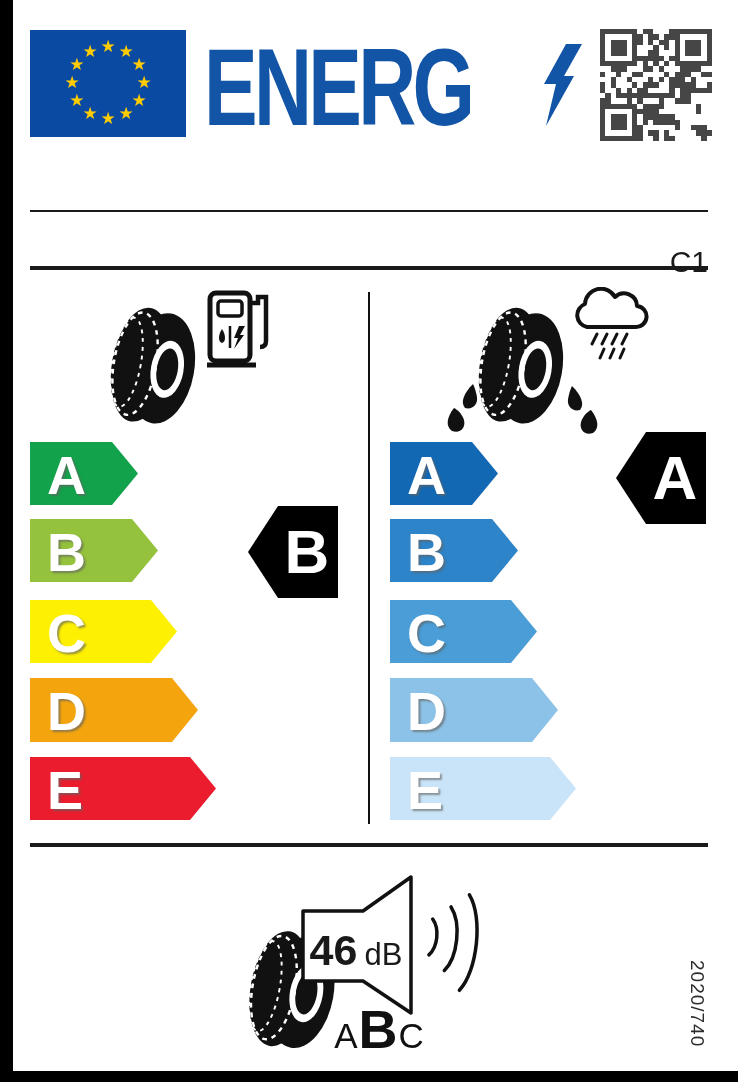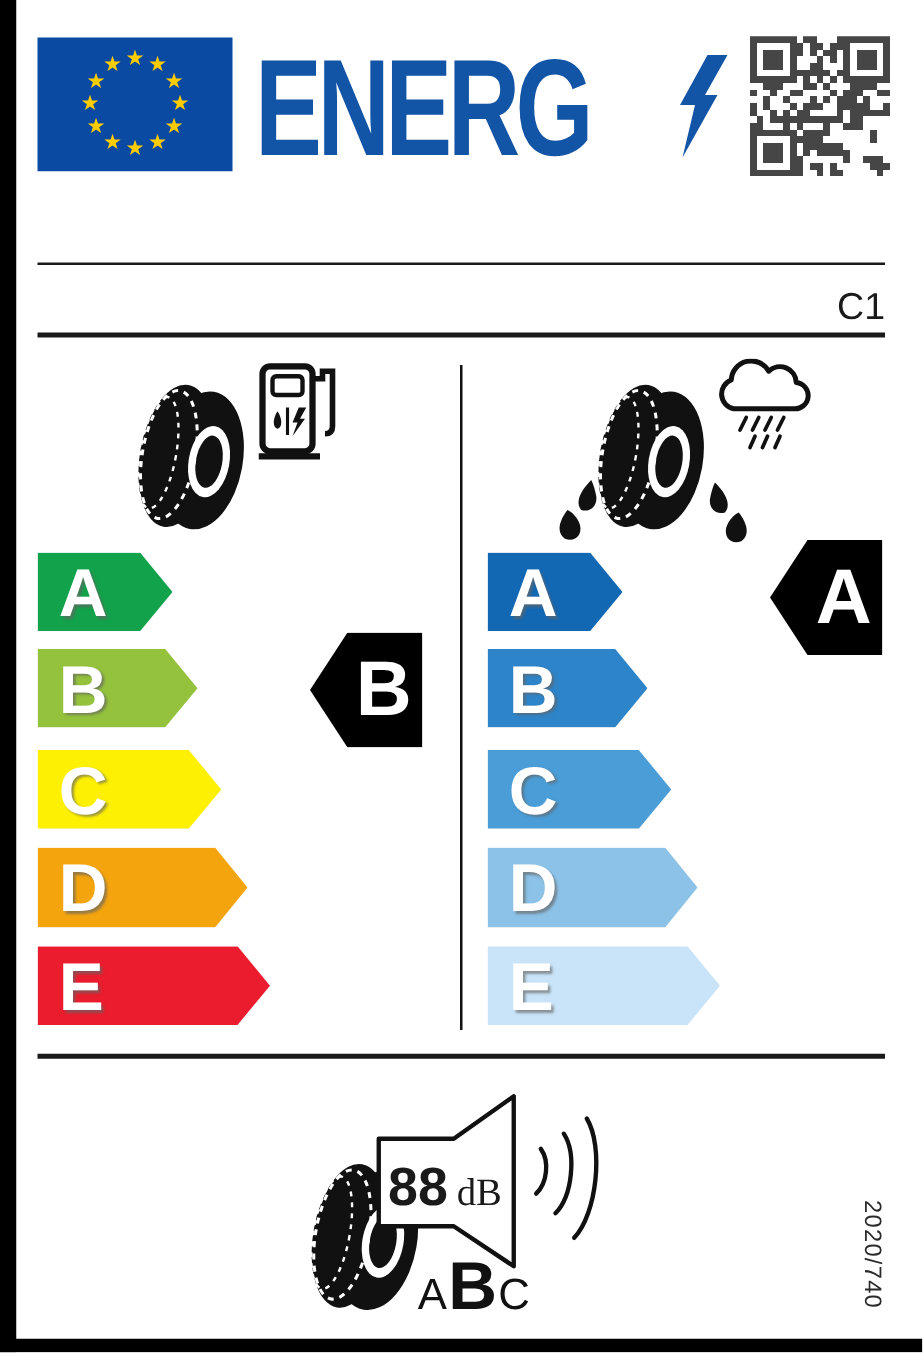--- a/index.html
+++ b/index.html
@@ -18,21 +18,21 @@
          color:#1254a6;letter-spacing:-5px;transform:scaleX(0.73);transform-origin:left center;white-space:nowrap;}
   .bolt-svg{left:544px;top:44px;width:38px;height:82px;}
   .qr{left:600px;top:29px;width:112px;height:112px;}
   .supplier{left:30px;top:167px;font-size:31px;font-weight:bold;letter-spacing:0.5px;}
   .model{right:30px;top:165px;font-size:32px;text-align:right;}
   .rule{background:#1a1a1a;}
   .rule-thin{left:30px;top:210px;width:678px;height:2px;}
   .rule-top{left:30px;top:266px;width:678px;height:4px;}
   .rule-mid{left:30px;top:843px;width:678px;height:4px;}
   .tire-size{left:30px;top:221px;font-size:40px;}
-  .tire-class{right:30px;top:229px;font-size:30px;}
+  .tire-class{right:30px;top:245px;font-size:30px;}
   
   .divider-v{left:368px;top:292px;width:2px;height:532px;background:#111;}
   .grade-arrow{position:absolute;filter:drop-shadow(1px 1px 1px rgba(110,110,110,0.55));}
   .grade-letter{display:block;color:#fff;font-weight:bold;font-size:54px;padding-left:17px;
                 text-shadow:2px 2px 2px rgba(100,100,100,0.65);}
   .indicator{position:absolute;width:90px;height:92px;background:#000;
              clip-path:polygon(0% 50%,30px 0%,100% 0%,100% 100%,30px 100%);}
   .indicator span{display:block;line-height:92px;padding-left:28px;text-align:center;
                   color:#fff;font-weight:bold;font-size:62px;}
   .ind-fuel{left:248px;top:506px;}
@@ -42,21 +42,21 @@
   .pump{left:206px;top:289px;width:64px;height:88px;}
   .tire-wet{left:474px;top:303px;width:96px;height:128px;}
   .cloud{left:563px;top:287px;width:92px;height:76px;}
   .splash-l{left:443px;top:382px;width:40px;height:52px;}
   .splash-r{left:562px;top:384px;width:40px;height:52px;transform:scaleX(-1);}
   
   .tire-noise{left:244px;top:928px;width:98px;height:126px;}
   .speaker{left:298px;top:874px;width:118px;height:142px;}
   .db-text{left:303px;top:926px;width:106px;display:flex;justify-content:center;align-items:baseline;gap:7px;}
   .db-value{font-size:43px;font-weight:bold;}
-  .db-unit{font-size:31px;font-family:Liberation Serif, serif;}
+  .db-unit{font-size:31px;}
   .waves{left:425px;top:886px;width:68px;height:120px;transform:rotate(6deg);}
   .noise-classes{left:336px;top:998px;width:86px;height:58px;display:flex;align-items:baseline;justify-content:center;gap:1px;color:#111;}
   .noise-class{font-size:35px;}
   .noise-class.active{font-size:54px;font-weight:bold;}
   .regulation{left:686px;top:960px;height:104px;writing-mode:vertical-rl;
               font-size:19px;letter-spacing:1px;color:#2b2b2b;}
 </style>
 </head>
 <body>
 
@@ -425,21 +425,21 @@
 
   <div class="abs rule rule-mid"></div>
 
   <svg class="abs tire-noise" viewBox="0 0 100 130">
       <use href="#tire-shape"></use>
     </svg>
   <svg class="abs speaker" viewBox="0 0 118 142">
     <polygon points="5,37 65,37 113,3 113,139 65,107 5,107" fill="#fff" stroke="#111" stroke-width="3.5" stroke-linejoin="round"></polygon>
   </svg>
   <div class="abs db-text">
-    <span class="db-value">88</span>
+    <span class="db-value">46</span>
     <span class="db-unit">dB</span>
   </div>
   <svg class="abs waves" viewBox="0 0 68 120">
     <g fill="none" stroke="#111" stroke-width="3.5" stroke-linecap="round">
       <path d="M5 36 C13 45 13 63 5 72"></path>
       <path d="M22 22 C34 37 34 71 22 86"></path>
       <path d="M39 8 C55 29 55 83 39 104"></path>
     </g>
   </svg>
   <div class="abs noise-classes" id="noise-classes">

